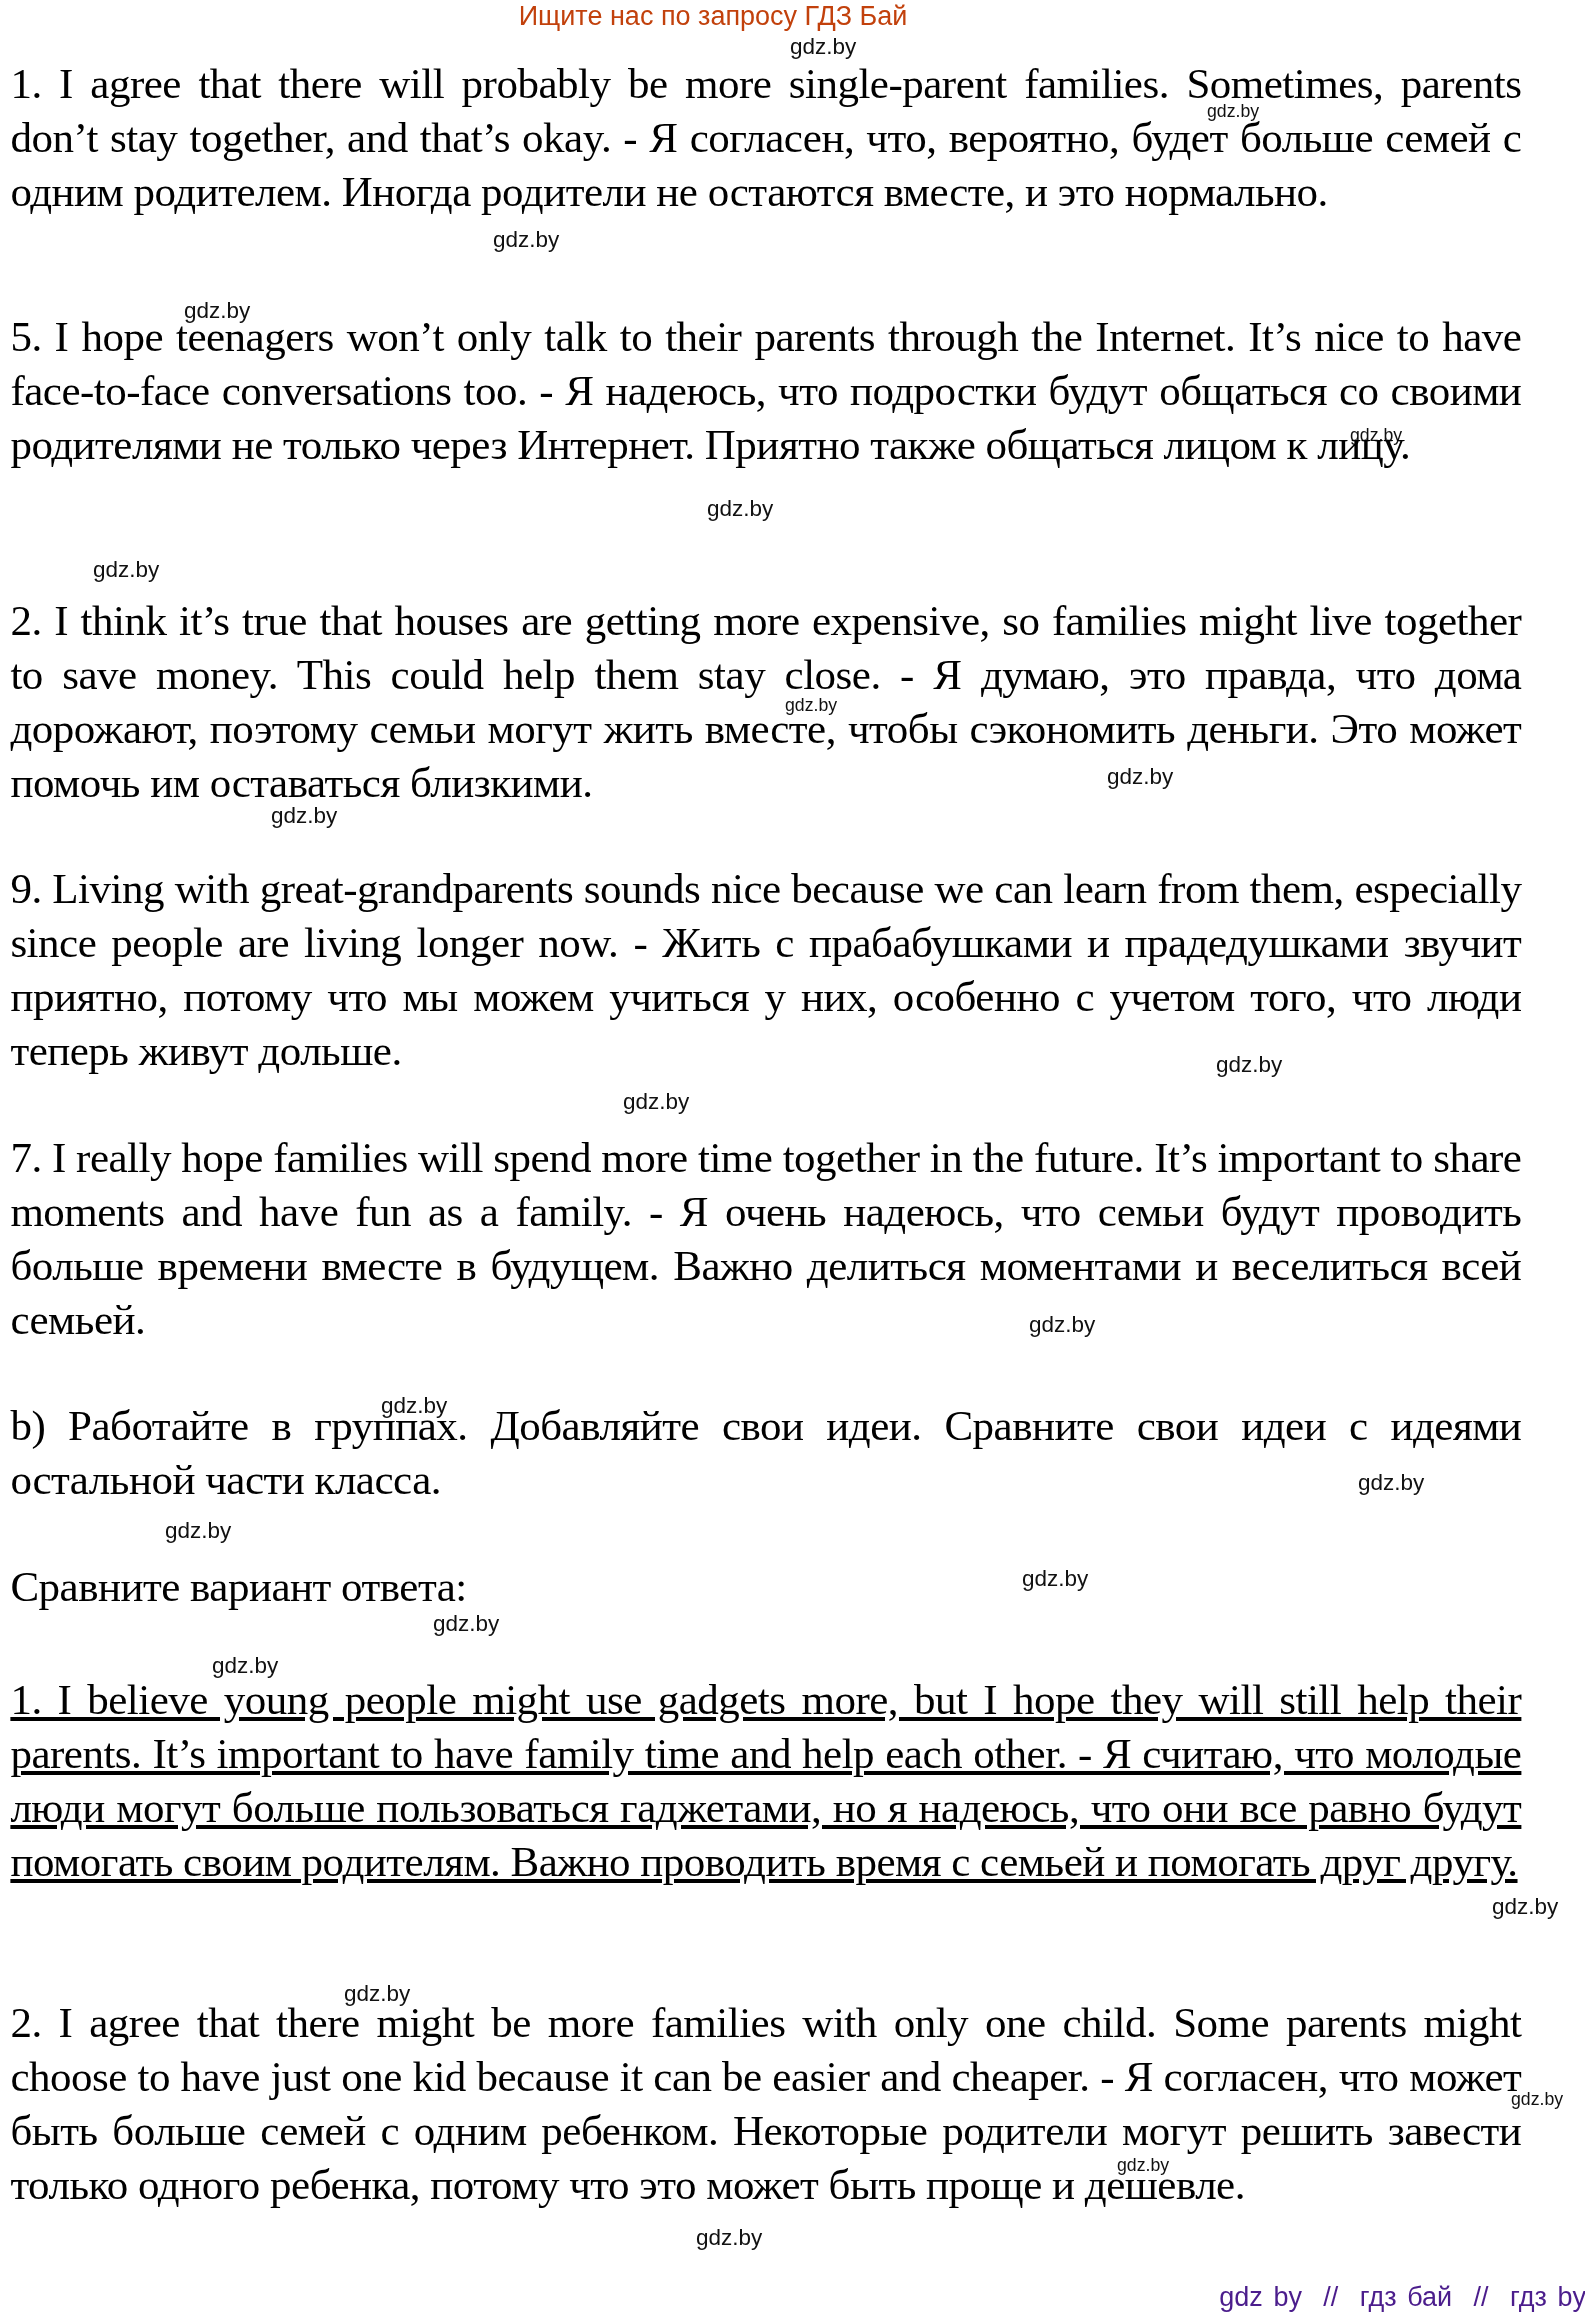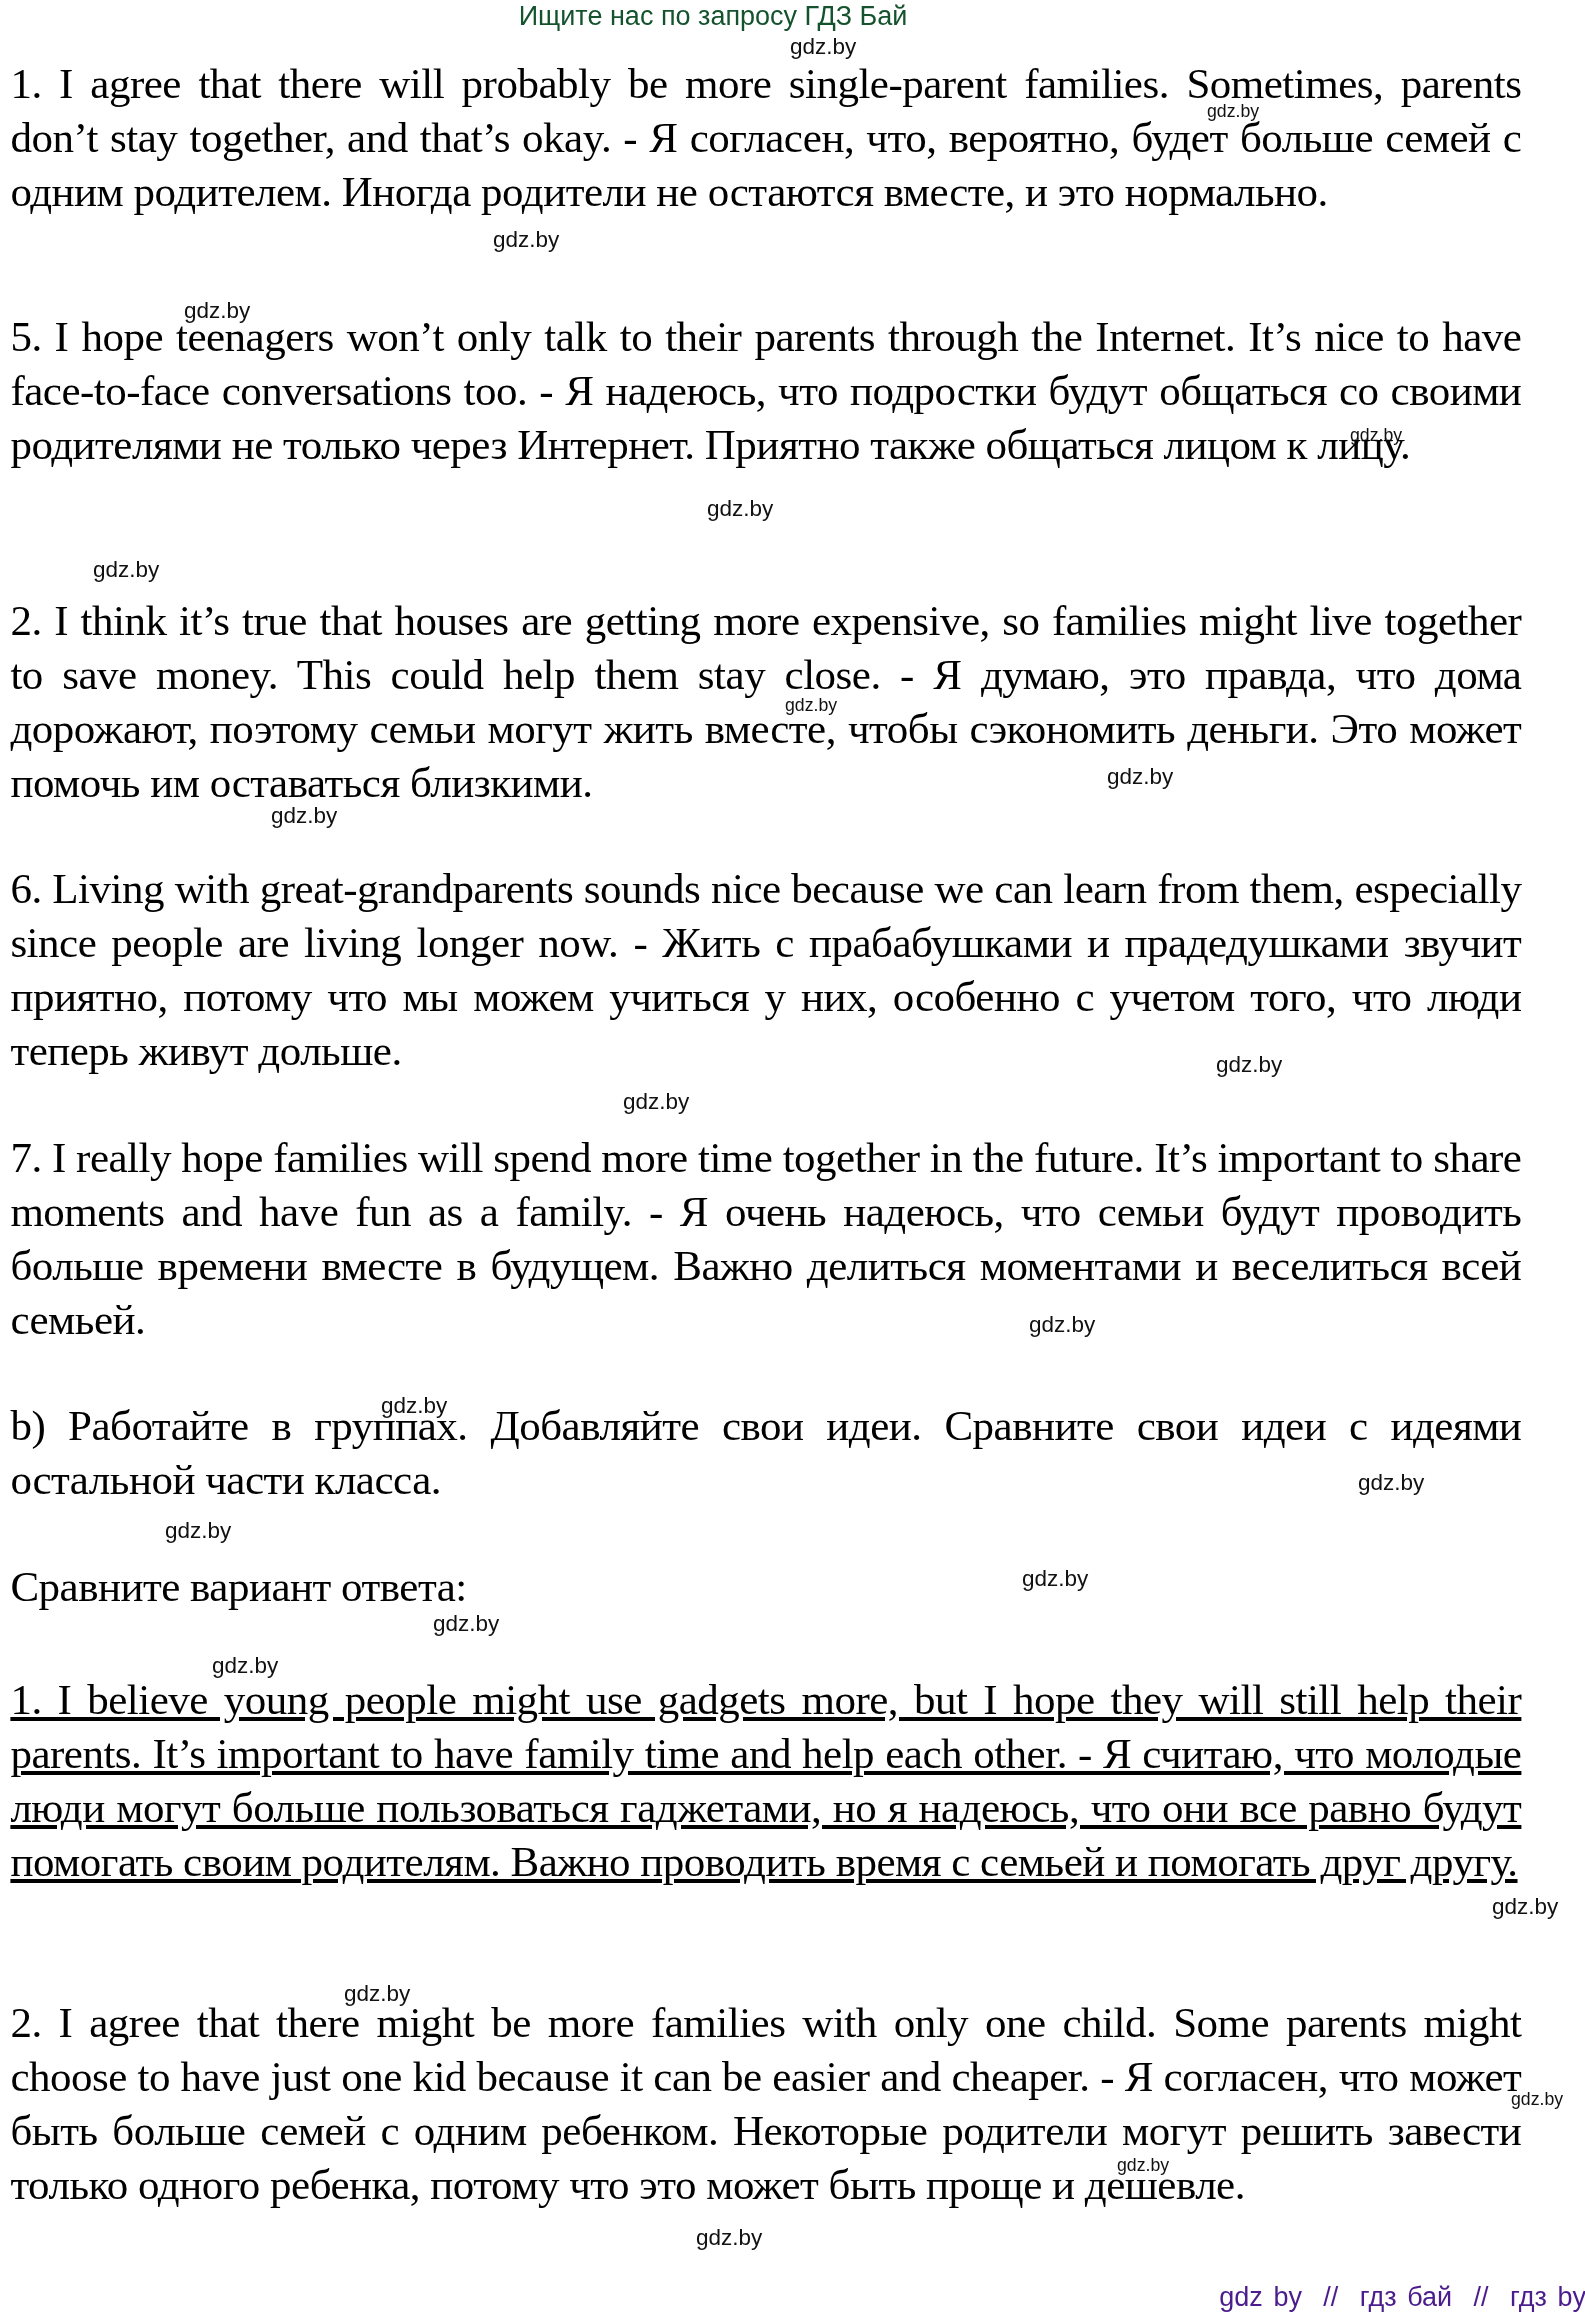--- a/index.html
+++ b/index.html
@@ -17,21 +17,21 @@
     }
     .header-banner {
       position: absolute;
       top: 0;
       left: 0;
       width: 1426px;
       text-align: center;
       font-family: "Liberation Sans", "DejaVu Sans", sans-serif;
       font-size: 27px;
       line-height: 32px;
-      color: #14532d;
+      color: #c2410c;
     }
     .footer-banner {
       position: absolute;
       top: 2281px;
       left: 0;
       width: 1586px;
       text-align: right;
       font-family: "Liberation Sans", "DejaVu Sans", sans-serif;
       font-size: 27px;
       line-height: 32px;
@@ -90,21 +90,21 @@
 <span class="wm" style="left:212px; top:1654px;">gdz.by</span>
 <span class="wm" style="left:1492px; top:1895px;">gdz.by</span>
 <span class="wm" style="left:344px; top:1982px;">gdz.by</span>
 <span class="wm small" style="left:1511px; top:2090px;">gdz.by</span>
 <span class="wm small" style="left:1117px; top:2156px;">gdz.by</span>
 <span class="wm" style="left:696px; top:2226px;">gdz.by</span>
 
 <p class="para" style="top:57px; margin:0;">1. I agree that there will probably be more single-parent families. Sometimes, parents don’t stay together, and that’s okay. - Я согласен, что, вероятно, будет больше семей с одним родителем. Иногда родители не остаются вместе, и это нормально.</p>
 <p class="para" style="top:310px; margin:0;">5. I hope teenagers won’t only talk to their parents through the Internet. It’s nice to have face-to-face conversations too. - Я надеюсь, что подростки будут общаться со своими родителями не только через Интернет. Приятно также общаться лицом к лицу.</p>
 <p class="para" style="top:594px; margin:0;">2. I think it’s true that houses are getting more expensive, so families might live together to save money. This could help them stay close. - Я думаю, это правда, что дома дорожают, поэтому семьи могут жить вместе, чтобы сэкономить деньги. Это может помочь им оставаться близкими.</p>
-<p class="para" style="top:862px; margin:0;">6. Living with great-grandparents sounds nice because we can learn from them, especially since people are living longer now. - Жить с прабабушками и прадедушками звучит приятно, потому что мы можем учиться у них, особенно с учетом того, что люди теперь живут дольше.</p>
+<p class="para" style="top:862px; margin:0;">9. Living with great-grandparents sounds nice because we can learn from them, especially since people are living longer now. - Жить с прабабушками и прадедушками звучит приятно, потому что мы можем учиться у них, особенно с учетом того, что люди теперь живут дольше.</p>
 <p class="para" style="top:1131px; margin:0;">7. I really hope families will spend more time together in the future. It’s important to share moments and have fun as a family. - Я очень надеюсь, что семьи будут проводить больше времени вместе в будущем. Важно делиться моментами и веселиться всей семьей.</p>
 
 <p class="para" style="top:1399px; margin:0;">b) Работайте в группах. Добавляйте свои идеи. Сравните свои идеи с идеями остальной части класса.</p>
 <p class="para nojust" style="top:1560px; margin:0;">Сравните вариант ответа:</p>
 
 <p class="para" style="top:1673px; margin:0;text-decoration:underline;">1. I believe young people might use gadgets more, but I hope they will still help their parents. It’s important to have family time and help each other. - Я считаю, что молодые люди могут больше пользоваться гаджетами, но я надеюсь, что они все равно будут помогать своим родителям. Важно проводить время с семьей и помогать друг другу.</p>
 <p class="para" style="top:1996px; margin:0;">2. I agree that there might be more families with only one child. Some parents might choose to have just one kid because it can be easier and cheaper. - Я согласен, что может быть больше семей с одним ребенком. Некоторые родители могут решить завести только одного ребенка, потому что это может быть проще и дешевле.</p>
 
 <div class="footer-banner" style="white-space:pre;">gdz by  //  гдз бай  //  гдз by</div>
 

